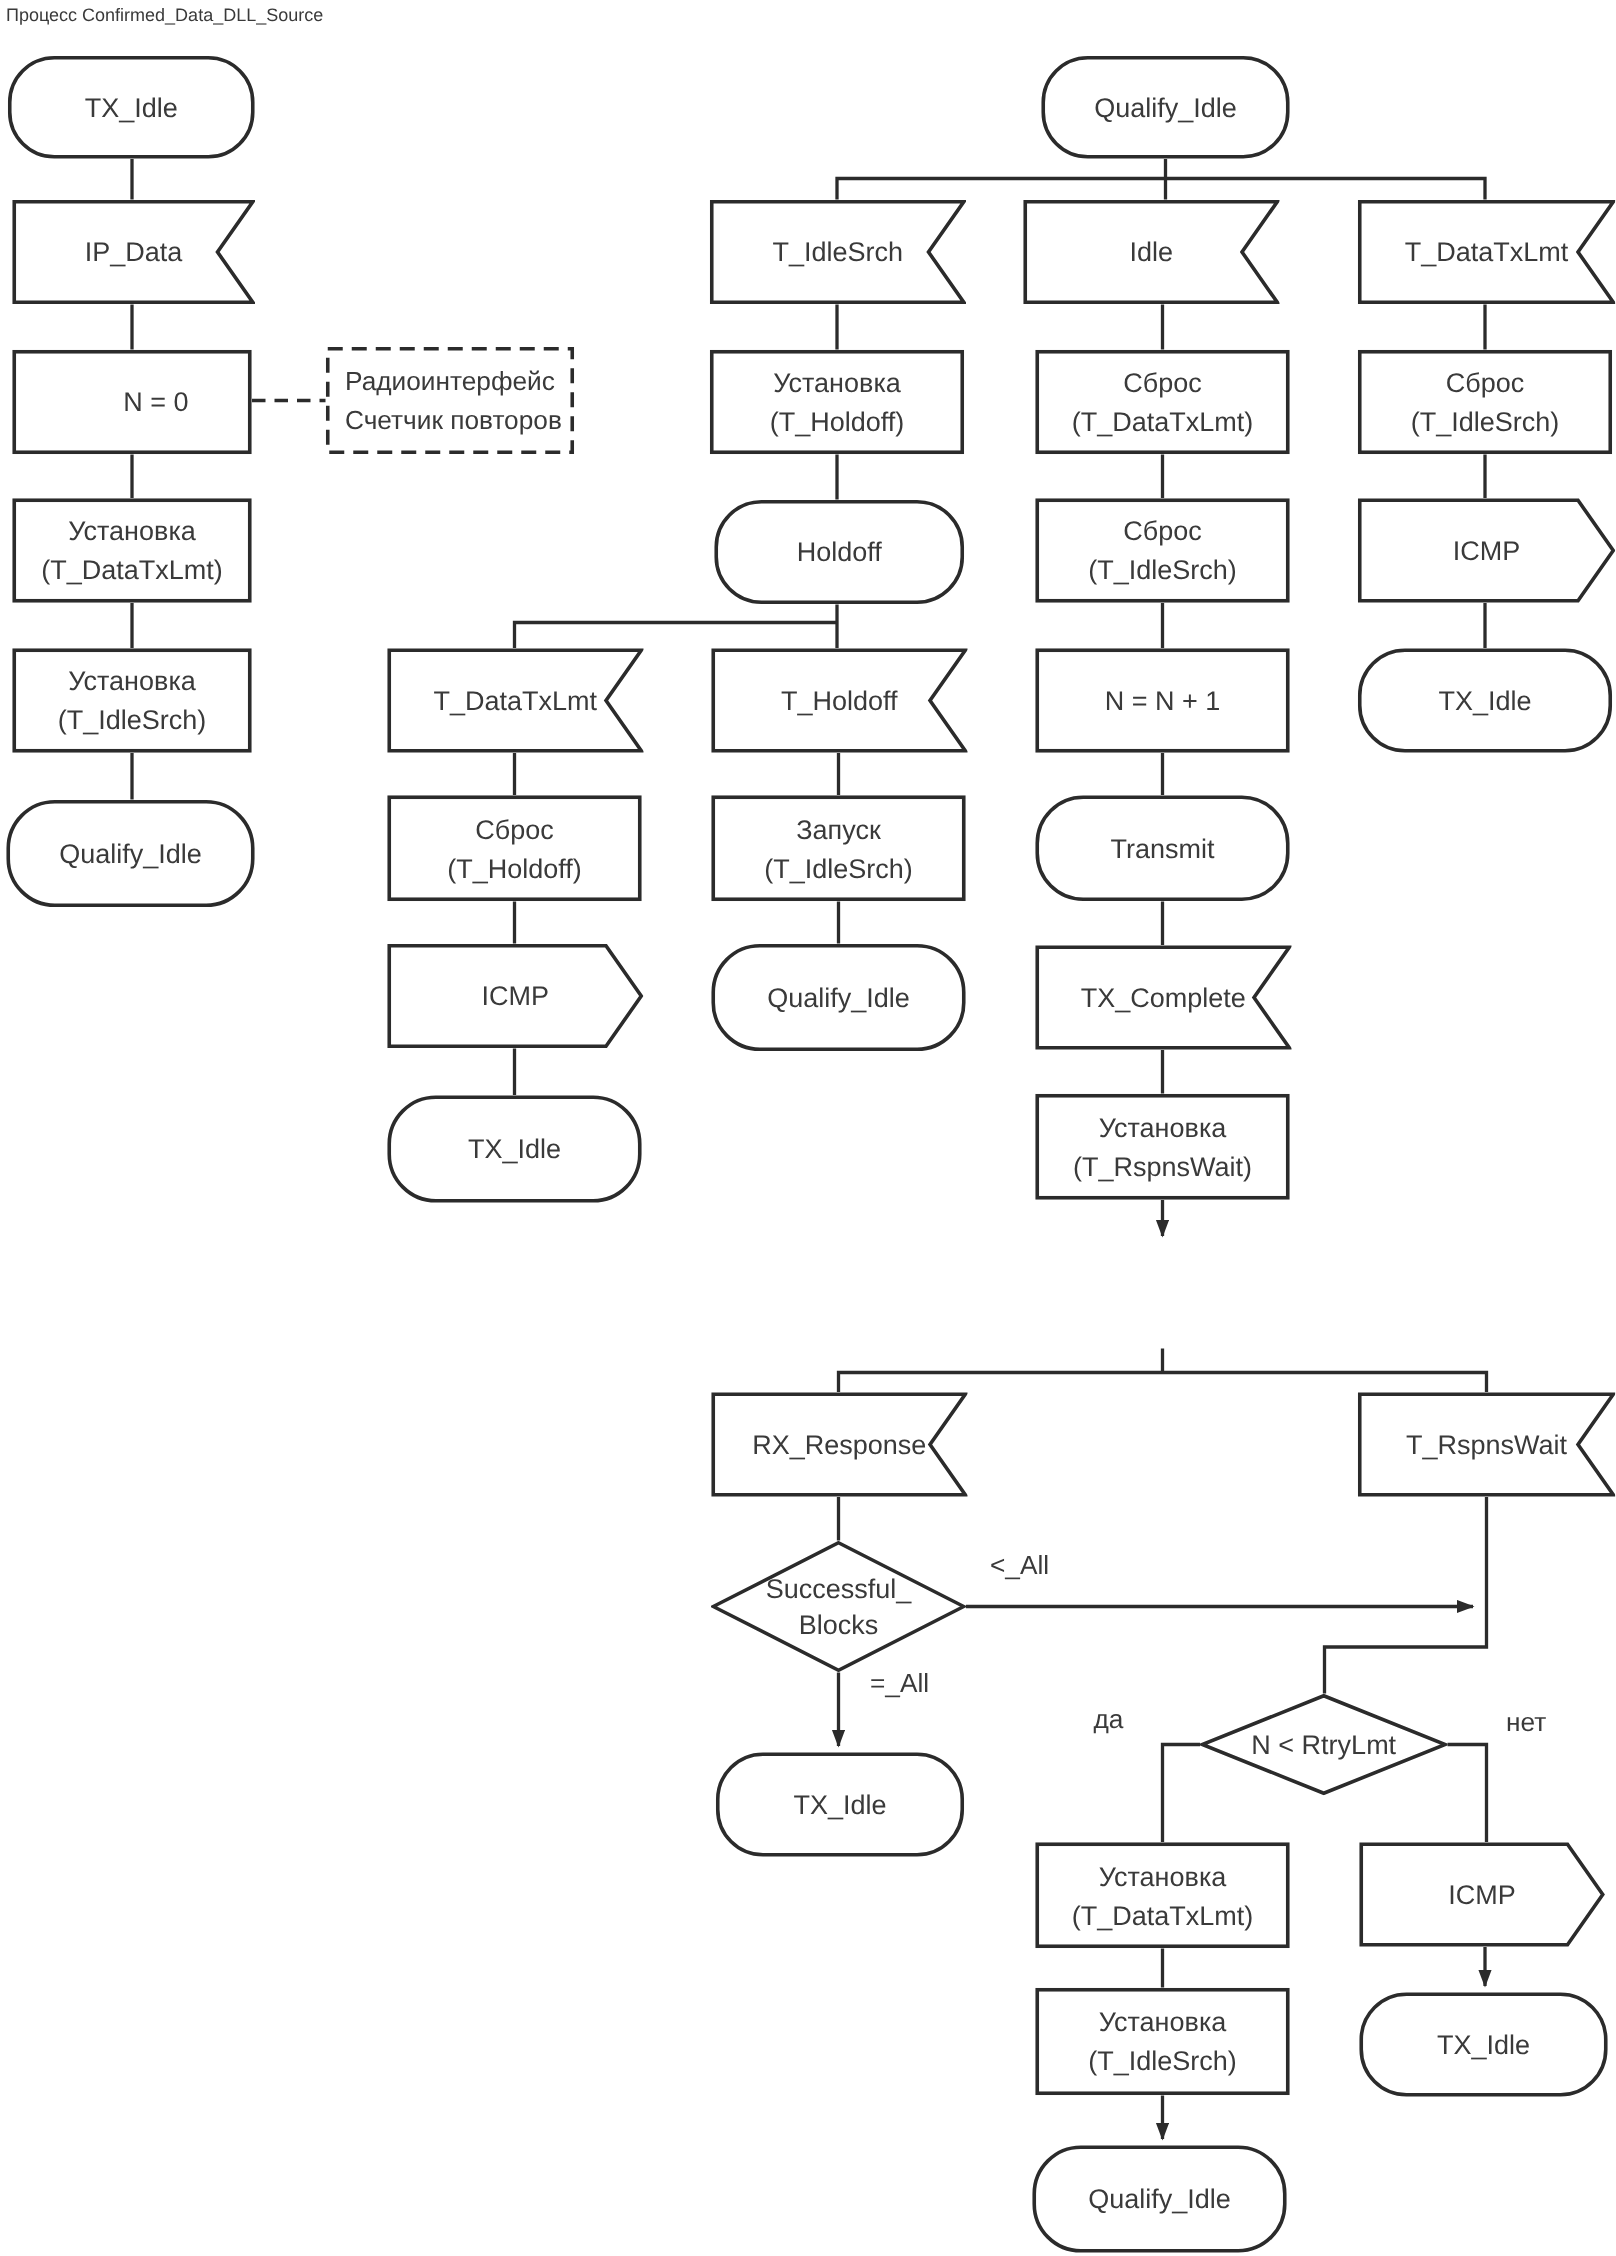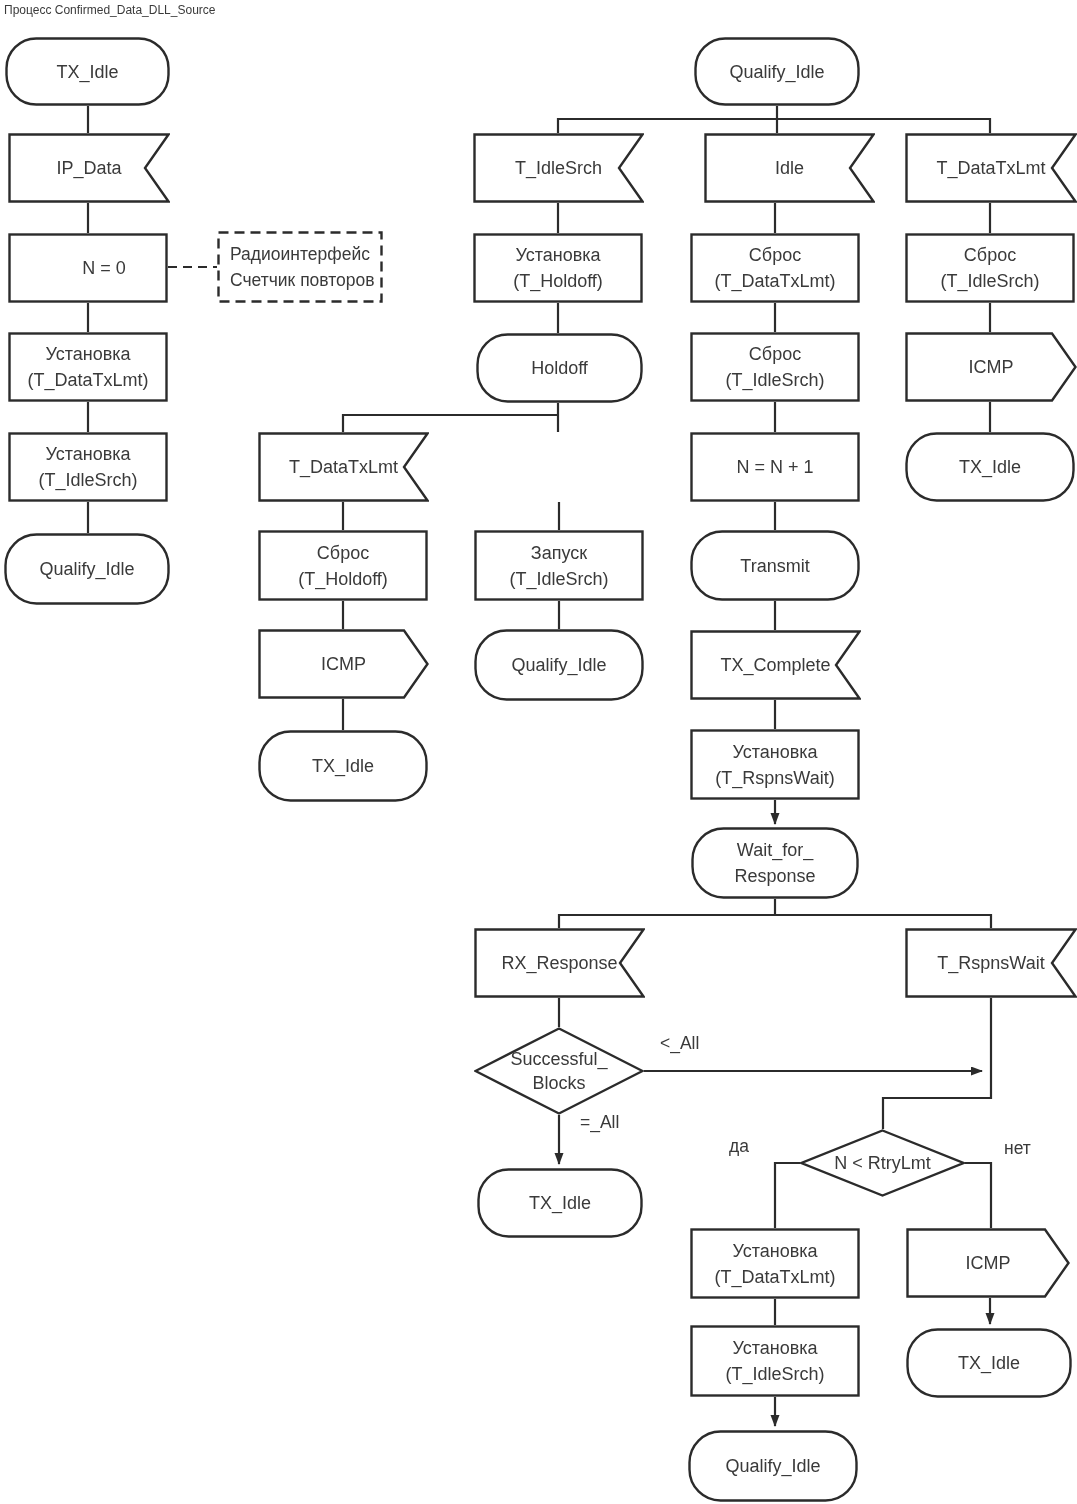--- a/index.html
+++ b/index.html
@@ -210,39 +210,47 @@
       </div>
   </div>
   <div class="node" style="left:258px;top:730px;width:170px;height:72px">
       <svg class="shape" width="170" height="72" viewBox="0 0 170 72">
         <rect x="1.5" y="1.5" width="167" height="69" rx="31.05" ry="31.05" fill="#ffffff" stroke="#2b2b2b" stroke-width="2.4"></rect>
       </svg>
     <div class="label">
         <span>TX_Idle</span>
       </div>
   </div>
+  <div class="node" style="left:474px;top:432px;width:171px;height:70px">
+      <svg class="shape" width="171" height="70" viewBox="0 0 171 70">
+        <polygon points="1.5,1.5 169.5,1.5 146,35 169.5,68.5 1.5,68.5" fill="#ffffff" stroke="#2b2b2b" stroke-width="2.4"></polygon>
+      </svg>
+    <div class="label">
+        <span>T_Holdoff</span>
+      </div>
+  </div>
   <div class="node" style="left:474px;top:530px;width:170px;height:71px">
       <svg class="shape" width="170" height="71" viewBox="0 0 170 71">
         <rect x="1.5" y="1.5" width="167" height="68" fill="#ffffff" stroke="#2b2b2b" stroke-width="2.4"></rect>
       </svg>
     <div class="label">
         <span>Запуск</span>
         <span>(T_IdleSrch)</span>
       </div>
   </div>
   <div class="node" style="left:474px;top:629px;width:170px;height:72px">
       <svg class="shape" width="170" height="72" viewBox="0 0 170 72">
         <rect x="1.5" y="1.5" width="167" height="69" rx="31.05" ry="31.05" fill="#ffffff" stroke="#2b2b2b" stroke-width="2.4"></rect>
       </svg>
     <div class="label">
         <span>Qualify_Idle</span>
       </div>
   </div>
 
-  <div class="node" style="left:704px;top:133px;width:171px;height:70px">
+  <div class="node" style="left:682px;top:133px;width:171px;height:70px">
       <svg class="shape" width="171" height="70" viewBox="0 0 171 70">
         <polygon points="1.5,1.5 169.5,1.5 146,35 169.5,68.5 1.5,68.5" fill="#ffffff" stroke="#2b2b2b" stroke-width="2.4"></polygon>
       </svg>
     <div class="label">
         <span>Idle</span>
       </div>
   </div>
   <div class="node" style="left:690px;top:233px;width:170px;height:70px">
       <svg class="shape" width="170" height="70" viewBox="0 0 170 70">
         <rect x="1.5" y="1.5" width="167" height="67" fill="#ffffff" stroke="#2b2b2b" stroke-width="2.4"></rect>
@@ -285,29 +293,20 @@
         <span>Transmit</span>
       </div>
   </div>
   <div class="node" style="left:690px;top:729px;width:170px;height:71px">
       <svg class="shape" width="170" height="71" viewBox="0 0 170 71">
         <rect x="1.5" y="1.5" width="167" height="68" fill="#ffffff" stroke="#2b2b2b" stroke-width="2.4"></rect>
       </svg>
     <div class="label">
         <span>Установка</span>
         <span>(T_RspnsWait)</span>
-      </div>
-  </div>
-  <div class="node" style="left:691px;top:827px;width:168px;height:72px">
-      <svg class="shape" width="168" height="72" viewBox="0 0 168 72">
-        <rect x="1.5" y="1.5" width="165" height="69" rx="31.05" ry="31.05" fill="#ffffff" stroke="#2b2b2b" stroke-width="2.4"></rect>
-      </svg>
-    <div class="label">
-        <span>Wait_for_</span>
-        <span>Response</span>
       </div>
   </div>
 
   <div class="node" style="left:905px;top:133px;width:172px;height:70px">
       <svg class="shape" width="172" height="70" viewBox="0 0 172 70">
         <polygon points="1.5,1.5 170.5,1.5 147,35 170.5,68.5 1.5,68.5" fill="#ffffff" stroke="#2b2b2b" stroke-width="2.4"></polygon>
       </svg>
     <div class="label">
         <span>T_DataTxLmt</span>
       </div>

